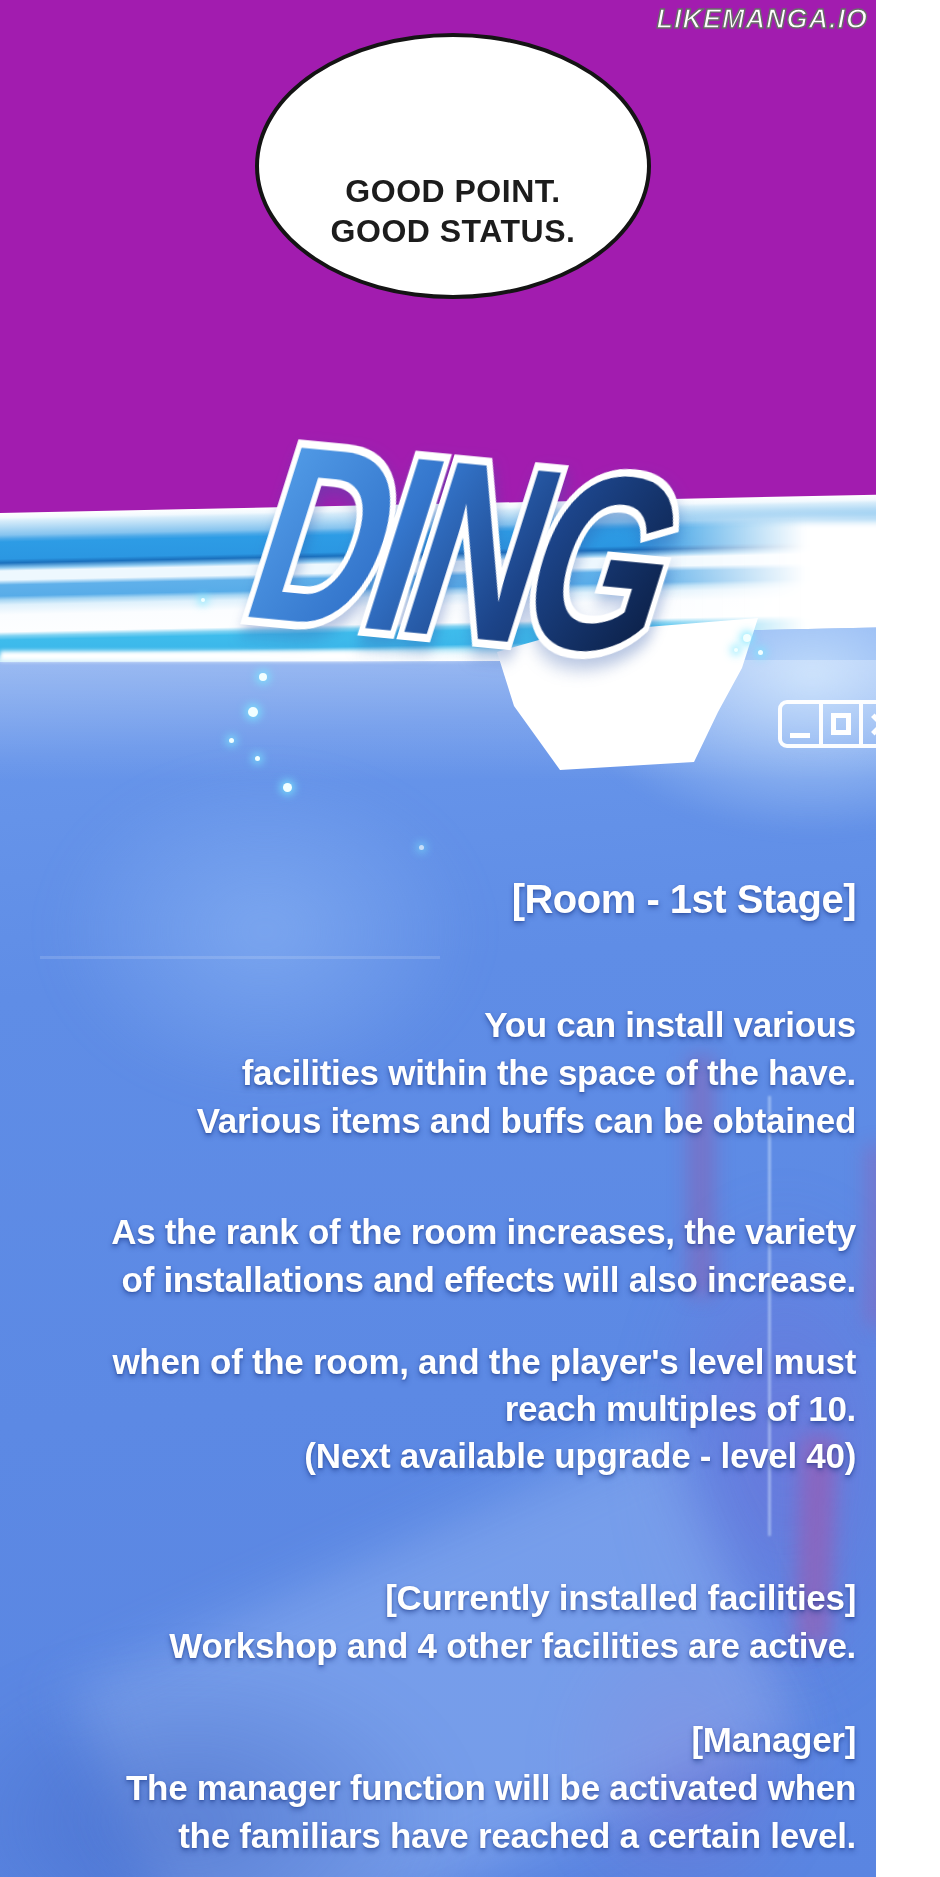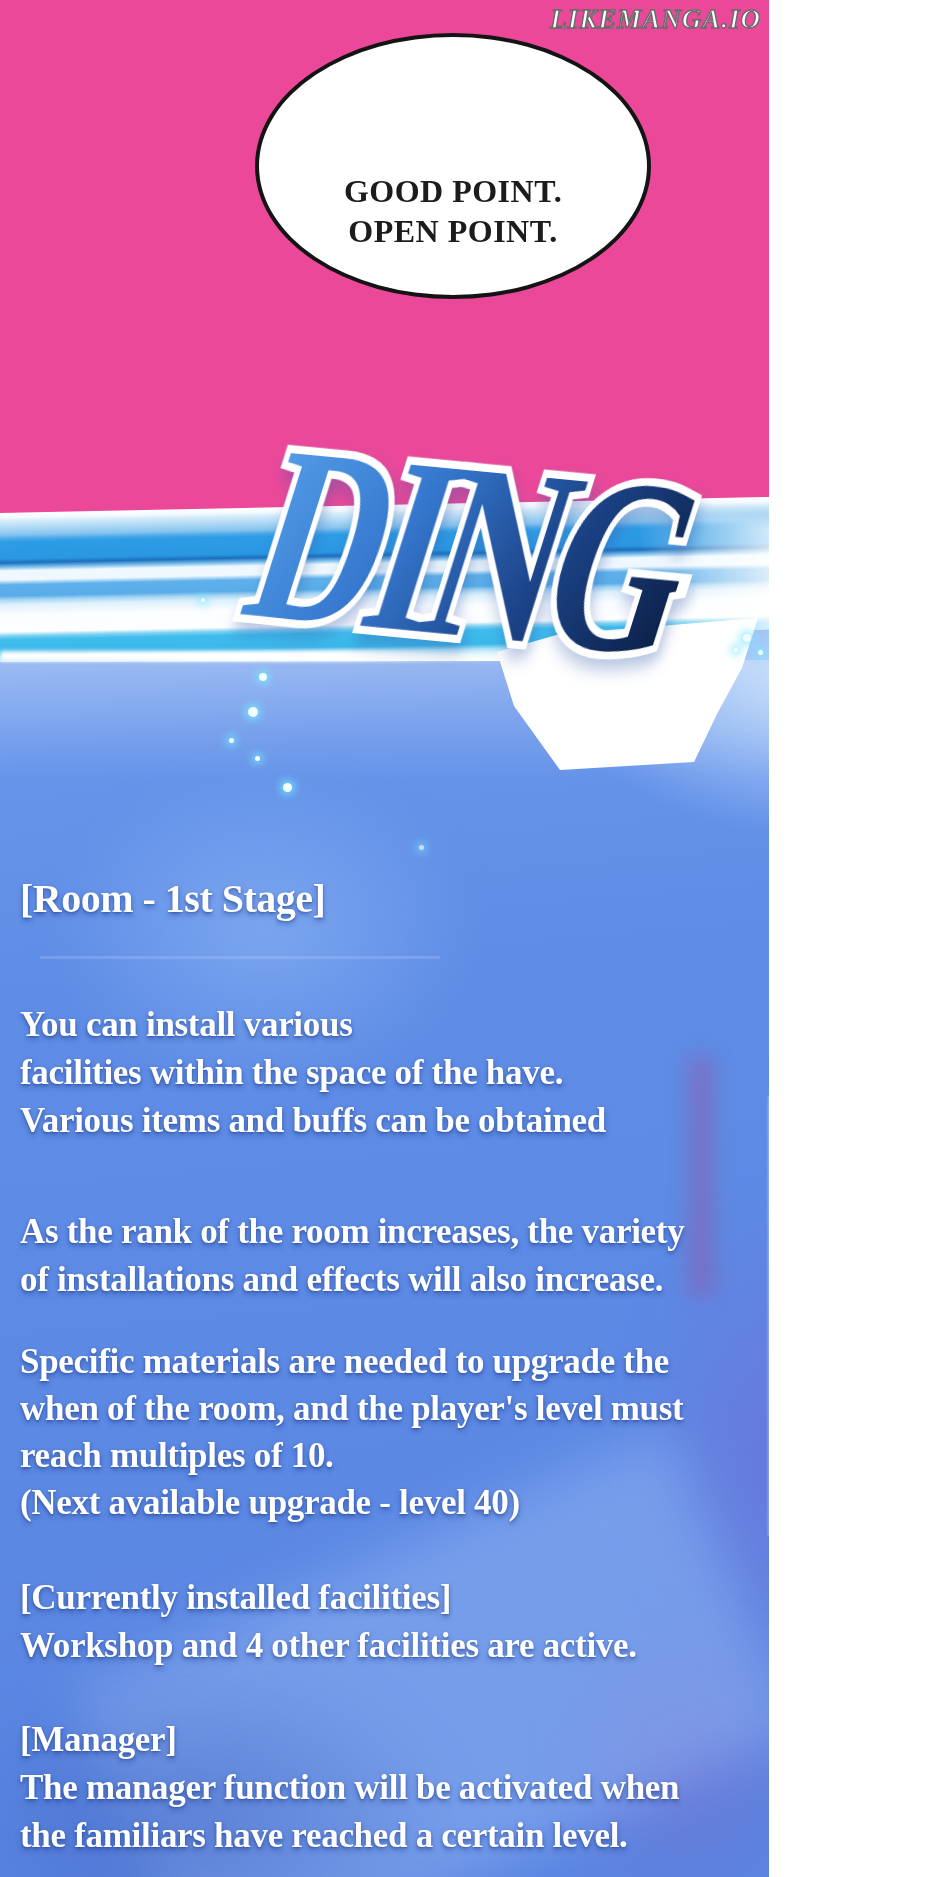--- a/index.html
+++ b/index.html
@@ -1,17 +1,17 @@
 <!DOCTYPE html>
 <html><head>
 <meta charset="utf-8">
 <style>
   html,body{margin:0;padding:0;background:#fff;}
-  .page{position:relative;width:769px;height:1877px;background:#ec4899;overflow:hidden;
-        font-family:Liberation Serif, serif;}
+  .page{position:relative;width:876px;height:1877px;background:#a21caf;overflow:hidden;
+        font-family:Liberation Sans, sans-serif;}
 
   
   .watermark{position:absolute;top:4px;right:8px;z-index:5;
     font-size:27px;font-weight:800;font-style:italic;letter-spacing:1px;
     text-transform:uppercase;color:#ffffff;-webkit-text-stroke:1.4px #6a6a6a;
     text-shadow:0 0 1px #888;}
 
   
   .bubble{position:absolute;left:255px;top:33px;width:388px;height:258px;z-index:4;
     background:#fff;border:4px solid #141414;border-radius:50%;
@@ -87,41 +87,41 @@
   .glyph-x{position:absolute;left:50%;top:50%;width:26px;height:26px;transform:translate(-50%,-50%);}
   .glyph-x::before,.glyph-x::after{content:"";position:absolute;left:0;top:11px;width:26px;height:5px;background:#fff;}
   .glyph-x::before{transform:rotate(45deg);} .glyph-x::after{transform:rotate(-45deg);}
 
   
   .sp{position:absolute;border-radius:50%;background:#f2ffff;z-index:13;
     box-shadow:0 0 9px 3px rgba(120,230,255,.85);}
 
   
   .text-layer{position:absolute;inset:0;z-index:20;}
-  .wtext{position:absolute;left:20px;right:20px;text-align:left;color:#ffffff;font-weight:700;
+  .wtext{position:absolute;left:20px;right:20px;text-align:right;color:#ffffff;font-weight:700;
     font-size:35px;line-height:48px;letter-spacing:-.3px;
     text-shadow:0 3px 5px rgba(25,55,135,.5),0 1px 2px rgba(25,55,135,.4);}
   .t-title{top:872px;font-size:40px;line-height:54px;letter-spacing:-.5px;}
   .t-p1{top:1001px;}
   .t-p2{top:1208px;}
   .t-p3{top:1338px;line-height:47px;}
   .t-p4{top:1574px;}
   .t-p5{top:1716px;}
 </style>
 </head>
 <body>
 
 <div class="page">
 
   <div class="watermark">LikeManga.io</div>
 
   <div class="bubble">
     <div class="bubble-text">
         <div>GOOD POINT.</div>
-        <div>OPEN POINT.</div>
+        <div>GOOD STATUS.</div>
       </div>
   </div>
 
   <div class="stripes"></div>
   <div class="stripes-fade"></div>
 
   <div class="window">
     <div class="ov ov-topright"></div>
     <div class="ov ov-sheen"></div>
     <div class="ov ov-leftlight"></div>
@@ -171,21 +171,20 @@
     <div class="wtext t-p1">
         <div>You can install various</div>
         <div>facilities within the space of the have.</div>
         <div>Various items and buffs can be obtained</div>
       </div>
     <div class="wtext t-p2">
         <div>As the rank of the room increases, the variety</div>
         <div>of installations and effects will also increase.</div>
       </div>
     <div class="wtext t-p3">
-        <div>Specific materials are needed to upgrade the</div>
         <div>when of the room, and the player's level must</div>
         <div>reach multiples of 10.</div>
         <div>(Next available upgrade - level 40)</div>
       </div>
     <div class="wtext t-p4">
         <div>[Currently installed facilities]</div>
         <div>Workshop and 4 other facilities are active.</div>
       </div>
     <div class="wtext t-p5">
         <div>[Manager]</div>

